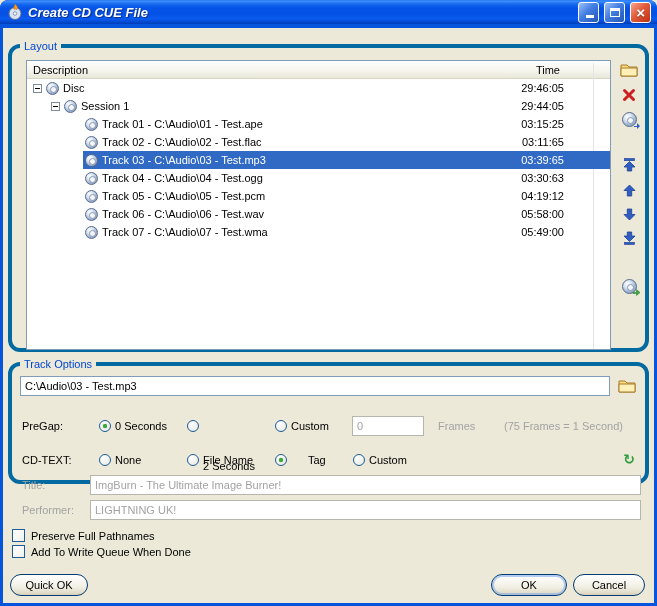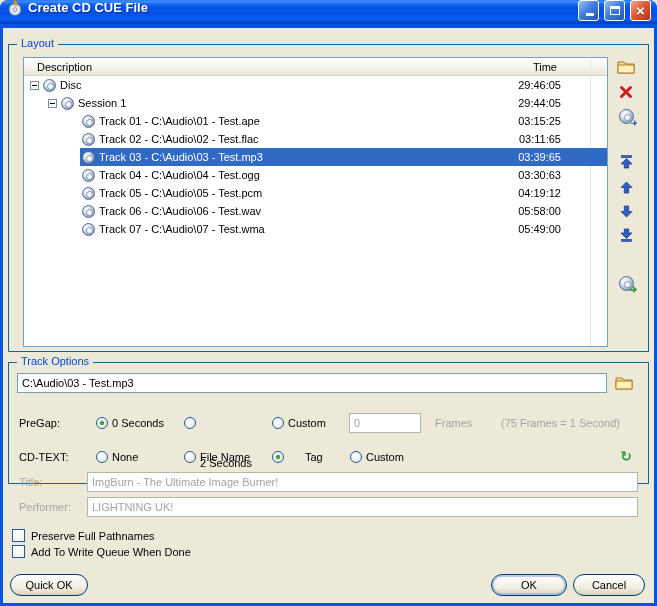--- a/index.html
+++ b/index.html
@@ -1,41 +1,41 @@
 <!DOCTYPE html>
 <html><head>
 <meta charset="utf-8">
 <style>
   * { margin:0; padding:0; box-sizing:border-box; font-family:"Liberation Sans","DejaVu Sans",sans-serif; }
   html,body { width:657px; height:606px; overflow:hidden; }
   body { background:#ECE9D8; }
 
   .window { position:relative; width:657px; height:606px; background:#0855DD; border-radius:8px 8px 0 0; overflow:hidden; }
 
-  .titlebar { position:absolute; top:0; left:0; right:0; height:24px; border-radius:8px 8px 0 0; display:flex; padding:0 6px 0 7px; gap:5px;
-    background:linear-gradient(180deg,#2A7BF6 0%,#3A8BFA 6%,#1467EE 18%,#0553E8 34%,#0551E5 58%,#0A5BF0 78%,#0246C8 94%,#013DB8 100%); }
+  .titlebar { position:absolute; top:0; left:0; right:0; height:24px; border-radius:8px 8px 0 0; display:flex; align-items:center; padding:0 6px 0 7px; gap:5px;
+    background:linear-gradient(180deg,#2A7BF6 0%,#3A8BFA 6%,#1467EE 18%,#0553E8 34%,#0551E5 58%,#0A5BF0 78%,#0246C8 94%,#013DB8 100%);font-style:italic; }
   .title { color:#fff; font-weight:bold; font-size:13px; text-shadow:1px 1px 1px #052E8C; flex:1; white-space:nowrap; }
   .winbtn { width:21px; height:21px; border:1px solid #fff; border-radius:3px; display:flex; align-items:center; justify-content:center; flex:none; cursor:default; }
   .winbtn.minb, .winbtn.maxb { background:linear-gradient(135deg,#9CC1F7 0%,#437EE3 45%,#2257B5 100%); }
   .winbtn.closeb { background:linear-gradient(135deg,#F5A48C 0%,#E25C3C 45%,#BC3212 100%); }
   .glyph-min { width:8px; height:3px; background:#fff; align-self:flex-end; margin-bottom:4px; margin-right:4px; margin-left:auto; }
   .glyph-max { width:10px; height:9px; border:1px solid #fff; border-top:3px solid #fff; }
   .glyph-close { color:#fff; font-size:15px; font-weight:bold; line-height:1; text-shadow:0 1px 1px rgba(0,0,0,.35); }
 
   .body { position:absolute; left:3px; top:28px; width:651px; height:575px; background:#ECE9D8; }
 
-  .grp { position:absolute; border:1px solid #0369a1; border-radius:0; }
+  .grp { position:absolute; border:4px solid #0369a1; border-radius:12px; }
   .gcap { position:absolute; top:-8px; left:8px; background:#ECE9D8; padding:0 4px; font-size:11px; color:#0046D5; }
 
   .grp-layout { left:5px; top:16px; width:641px; height:308px; }
   .grp-track  { left:5px; top:334px; width:641px; height:122px; }
 
   .list { position:absolute; left:14px; top:12px; width:585px; height:290px; background:#fff; border:1px solid #7F9DB9; font-size:11px; overflow:hidden; }
   .lheader { display:flex; height:18px; align-items:center; background:linear-gradient(180deg,#FEFEFD 0%,#F5F4EC 60%,#E9E7D9 100%); border-bottom:1px solid #D8D5C5; }
-  .h-desc { flex:1; padding-left:13px; }
+  .h-desc { flex:1; padding-left:6px; }
   .h-time { text-align:right; }
   .h-end { width:50px; flex:none; }
   .gridline { position:absolute; left:566px; top:2px; bottom:0; width:1px; background:#E4E4E4; }
   .lrow { display:flex; height:18px; align-items:center; position:relative;text-align:right; }
   .sp { flex:none; height:1px; }
   .hl { flex:1; display:flex; align-items:center; gap:4px; height:18px; padding-left:2px; }
   .sel .hl { background:#316AC5; color:#fff; }
   .lbl { white-space:nowrap; }
   .time { margin-left:auto; white-space:nowrap; }
   .endpad { width:42px; flex:none; }

